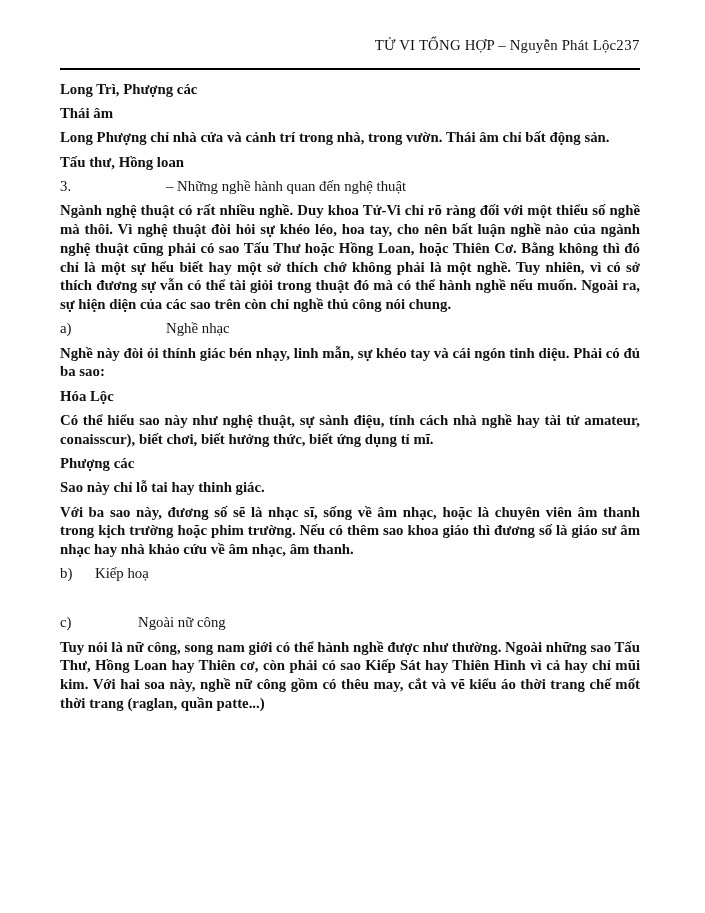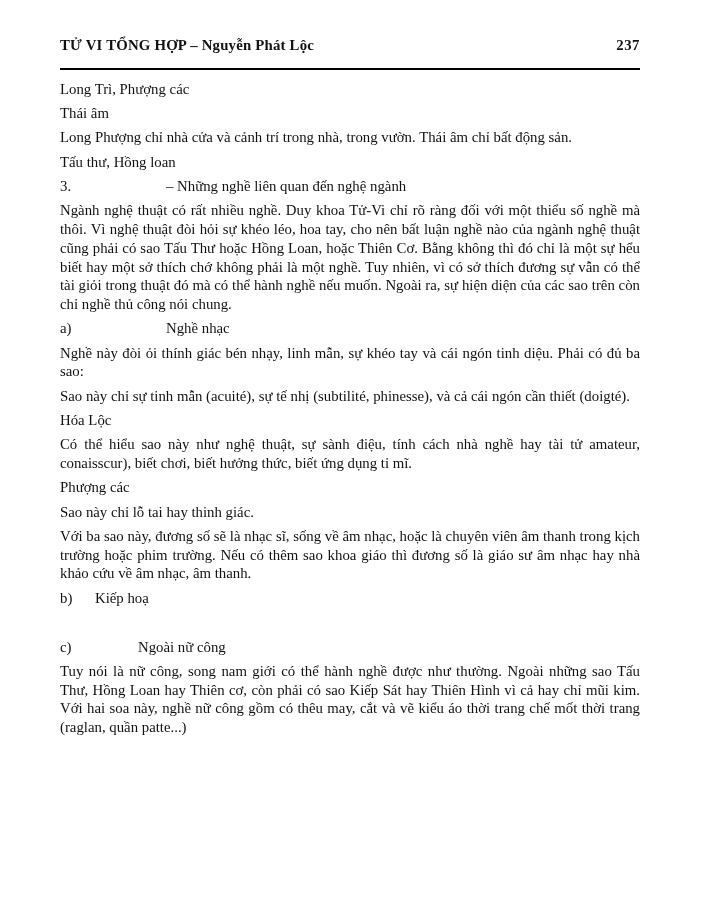--- a/index.html
+++ b/index.html
@@ -15,40 +15,40 @@
     background: #ffffff;
     color: #111111;
     font-family: "Liberation Serif", "DejaVu Serif", serif;
     font-size: 14.8px;
     line-height: 1.27;
     padding: 36px 65px 0 60px;
     overflow: hidden;
   }
   .page-header {
     display: flex;
-    justify-content: space-between;
+    justify-content: flex-end;
     align-items: baseline;
-    font-weight: bold;
   }
   .book-title {
     letter-spacing: 0.2px;
   }
   .page-number {
     letter-spacing: 0.5px;
   }
   .header-rule {
     border: none;
     border-top: 2px solid #000000;
     margin: 13px 0 10px 0;
     width: 100%;
   }
   .content p {
     margin: 0 0 5.5px 0;
     text-align: justify;
     text-justify: inter-word;
+    font-weight: bold;
   }
   .content p.single-line {
     text-align: left;
   }
   .section-heading {
     display: flex;
     margin: 0 0 5.5px 0;
   }
   .section-label {
     flex: 0 0 auto;
@@ -83,34 +83,33 @@
 
     <p class="single-line">Thái âm</p>
 
     <p>Long Phượng chỉ nhà cửa và cảnh trí trong nhà, trong vườn. Thái âm chỉ bất động sản.</p>
 
     <p class="single-line">Tấu thư, Hồng loan</p>
 
 
     <div class="section-heading">
       <span class="section-label label-w-106">3.</span>
-      <span class="section-title">– Những nghề liên quan đến nghệ ngành</span>
+      <span class="section-title">– Những nghề hành quan đến nghệ thuật</span>
     </div>
 
     <p>Ngành nghệ thuật có rất nhiều nghề. Duy khoa Tử-Vi chỉ rõ ràng đối với một thiểu số nghề mà thôi. Vì nghệ thuật đòi hỏi sự khéo léo, hoa tay, cho nên bất luận nghề nào của ngành nghệ thuật cũng phải có sao Tấu Thư hoặc Hồng Loan, hoặc Thiên Cơ. Bằng không thì đó chỉ là một sự hểu biết hay một sở thích chớ không phải là một nghề. Tuy nhiên, vì có sở thích đương sự vẫn có thể tài giỏi trong thuật đó mà có thể hành nghề nếu muốn. Ngoài ra, sự hiện diện của các sao trên còn chỉ nghề thủ công nói chung.</p>
 
     <div class="section-heading">
       <span class="section-label label-w-106">a)</span>
       <span class="section-title">Nghề nhạc</span>
     </div>
 
     <p>Nghề này đòi ỏi thính giác bén nhạy, linh mẫn, sự khéo tay và cái ngón tinh diệu. Phải có đủ ba sao:</p>
 
 
-    <p>Sao này chỉ sự tinh mẫn (acuité), sự tế nhị (subtilité, phinesse), và cả cái ngón cần thiết (doigté).</p>
 
     <p class="single-line">Hóa Lộc</p>
 
     <p>Có thể hiểu sao này như nghệ thuật, sự sành điệu, tính cách nhà nghề hay tài tử amateur, conaisscur), biết chơi, biết hưởng thức, biết ứng dụng tỉ mĩ.</p>
 
     <p class="single-line">Phượng các</p>
 
     <p class="single-line">Sao này chỉ lỗ tai hay thinh giác.</p>
 
     <p>Với ba sao này, đương số sẽ là nhạc sĩ, sống về âm nhạc, hoặc là chuyên viên âm thanh trong kịch trường hoặc phim trường. Nếu có thêm sao khoa giáo thì đương số là giáo sư âm nhạc hay nhà khảo cứu về âm nhạc, âm thanh.</p>

